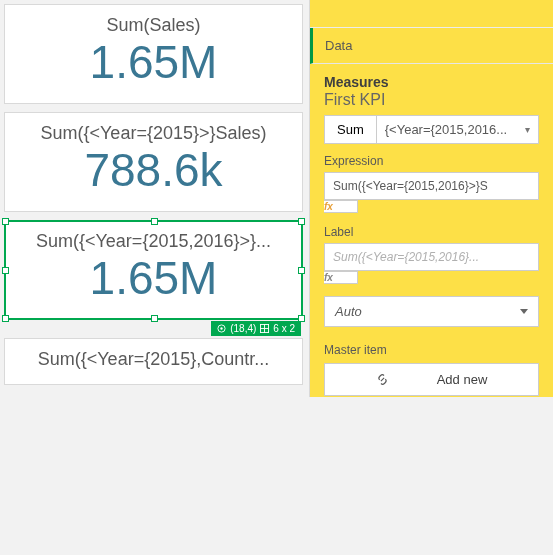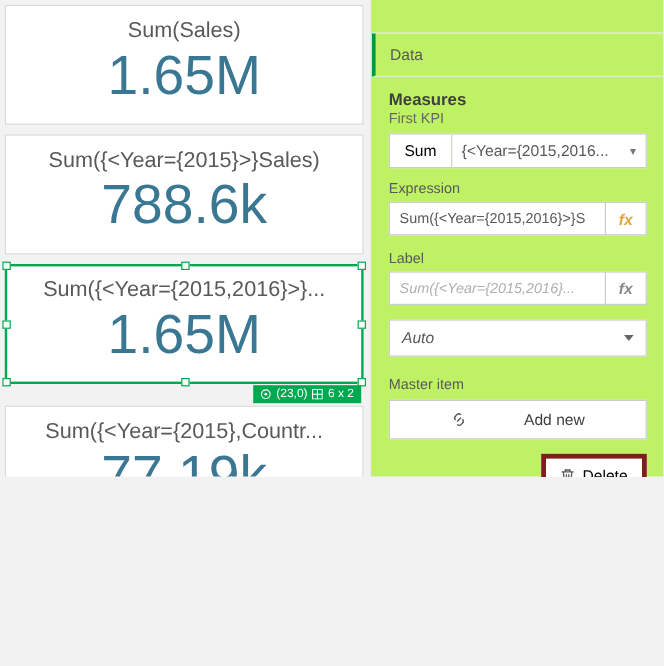--- a/index.html
+++ b/index.html
@@ -10,35 +10,35 @@
   .card-label { color: #595959; font-size: 18px; font-weight: 300; padding-top: 4px; white-space: nowrap; overflow: hidden; text-overflow: ellipsis; }
   .card-value { color: #3a7793; font-size: 46px; font-weight: 400; line-height: 1.15; }
   .card.sel { border: 2px solid #00a84f; position: relative; padding: 5px 3px 13px 3px; }
   .handle { position: absolute; width: 7px; height: 7px; background: #fff; border: 1px solid #00a84f; }
   .h-tl { top: -4px; left: -4px; } .h-tm { top: -4px; left: calc(50% - 3px); } .h-tr { top: -4px; right: -4px; }
   .h-ml { top: calc(50% - 3px); left: -4px; } .h-mr { top: calc(50% - 3px); right: -4px; }
   .h-bl { bottom: -4px; left: -4px; } .h-bm { bottom: -4px; left: calc(50% - 3px); } .h-br { bottom: -4px; right: -4px; }
   .badge { position: absolute; right: 0; bottom: -18px; background: #00a84f; color: #fff; font-size: 10px; padding: 2px 6px; display: flex; align-items: center; gap: 4px; }
   .badge svg { width: 9px; height: 9px; }
 
-  .panel { flex: 1; background: #bef264; border-left: 1px solid #d9d9d9; display: flex; flex-direction: column; font-size: 13px; color: #595959; }
+  .panel { flex: 1; background: #fde047; border-left: 1px solid #d9d9d9; display: flex; flex-direction: column; font-size: 13px; color: #595959; }
   .top-gap { height: 28px; border-bottom: 1px solid #ececec; }
   .section-tab { border-left: 3px solid #009845; padding: 10px 12px; font-size: 13px; border-bottom: 1px solid #e6e6e6; }
   .pcontent { padding: 10px 14px 0 14px; overflow: auto; flex: 1; }
   .h2 { font-weight: 600; color: #404040; font-size: 14px; margin-bottom: 1px; }
-  .sub { font-size: 12px; color: #666; margin-bottom: 6px; }
+  .sub { font-size: 16px; color: #666; margin-bottom: 6px; }
   .row { display: flex; gap: 0; margin-bottom: 10px; }
   .agg-btn { border: 1px solid #ccc; background: #fff; padding: 6px 12px; font-size: 13px; cursor: pointer; }
   .field-sel { flex: 1; border: 1px solid #ccc; border-left: 0; background: #fff; padding: 6px 8px; font-size: 13px; display: flex; align-items: center; justify-content: space-between; cursor: pointer; white-space: nowrap; overflow: hidden; }
   .field-sel span:first-child { overflow: hidden; text-overflow: ellipsis; }
   .lbl { font-size: 12px; color: #595959; margin-bottom: 4px; }
-  .input-row { display: flex; margin-bottom: 12px; }
+  .input-row { display: flex; margin-bottom: 12px; flex-direction: column; }
   .txt { flex: 1; border: 1px solid #ccc; padding: 6px 8px; font-size: 12px; color: #595959; background: #fff; overflow: hidden; text-overflow: ellipsis; white-space: nowrap; }
   .txt.ph { color: #b0b0b0; font-style: italic; }
-  .fx { width: 34px; border: 1px solid #ccc; border-left: 0; background: #fff; display: flex; align-items: center; justify-content: center; cursor: pointer; color: #e8a23d; font-style: italic; font-weight: bold; font-size: 13px; }
+  .fx { width: 34px; border: 1px solid #ccc; border-left: 0; background: #fff; display: flex; align-items: center; cursor: pointer; color: #e8a23d; font-style: italic; font-weight: bold; font-size: 10px; }
   .select { border: 1px solid #ccc; background: #fff; padding: 7px 10px; font-size: 13px; display: flex; justify-content: space-between; align-items: center; cursor: pointer; margin-bottom: 16px; font-style: italic; }
   .btn { border: 1px solid #ccc; background: #fff; padding: 8px 10px; font-size: 13px; cursor: pointer; display: flex; align-items: center; justify-content: center; gap: 6px; color: #404040; }
   .btn.full { width: 100%; margin-bottom: 12px; gap: 48px; }
   .del-row { display: flex; justify-content: flex-end; margin-bottom: 8px; }
   .del-btn { border: 4px solid #7f1d1d; background: #fff; padding: 7px 12px; font-size: 13px; cursor: pointer; display: flex; align-items: center; gap: 6px; }
   .divider { border-top: 1px solid #e0e0e0; margin: 8px -14px 10px -14px; }
   .chev { font-size: 10px; color: #777; }
   .caret { width: 0; height: 0; border-left: 4px solid transparent; border-right: 4px solid transparent; border-top: 5px solid #666; }
 </style>
 </head>
@@ -66,33 +66,32 @@
       <div class="handle h-ml"></div>
       <div class="handle h-mr"></div>
       <div class="handle h-bl"></div>
       <div class="handle h-bm"></div>
       <div class="handle h-br"></div>
       <div class="badge">
         <svg viewBox="0 0 10 10">
             <circle cx="5" cy="5" r="4" fill="none" stroke="#fff" stroke-width="1"></circle>
             <circle cx="5" cy="5" r="1.3" fill="#fff"></circle>
           </svg>
-        <span>(23,0)</span>
+        <span>(18,4)</span>
         <svg viewBox="0 0 10 10">
             <rect x="0.5" y="0.5" width="9" height="9" fill="none" stroke="#fff" stroke-width="1"></rect>
             <line x1="5" y1="0" x2="5" y2="10" stroke="#fff" stroke-width="1"></line>
             <line x1="0" y1="5" x2="10" y2="5" stroke="#fff" stroke-width="1"></line>
           </svg>
         <span>6 x 2</span>
       </div>
     </div>
 
     <div class="card" style="margin-top:18px">
       <div class="card-label">Sum({&lt;Year={2015},Countr...</div>
-      <div class="card-value">77.19k</div>
     </div>
 
   </div>
 
   <div class="panel">
     <div class="top-gap"></div>
     <div class="section-tab">Data</div>
     <div class="pcontent">
       <div class="h2">Measures</div>
       <div class="sub">First KPI</div>

